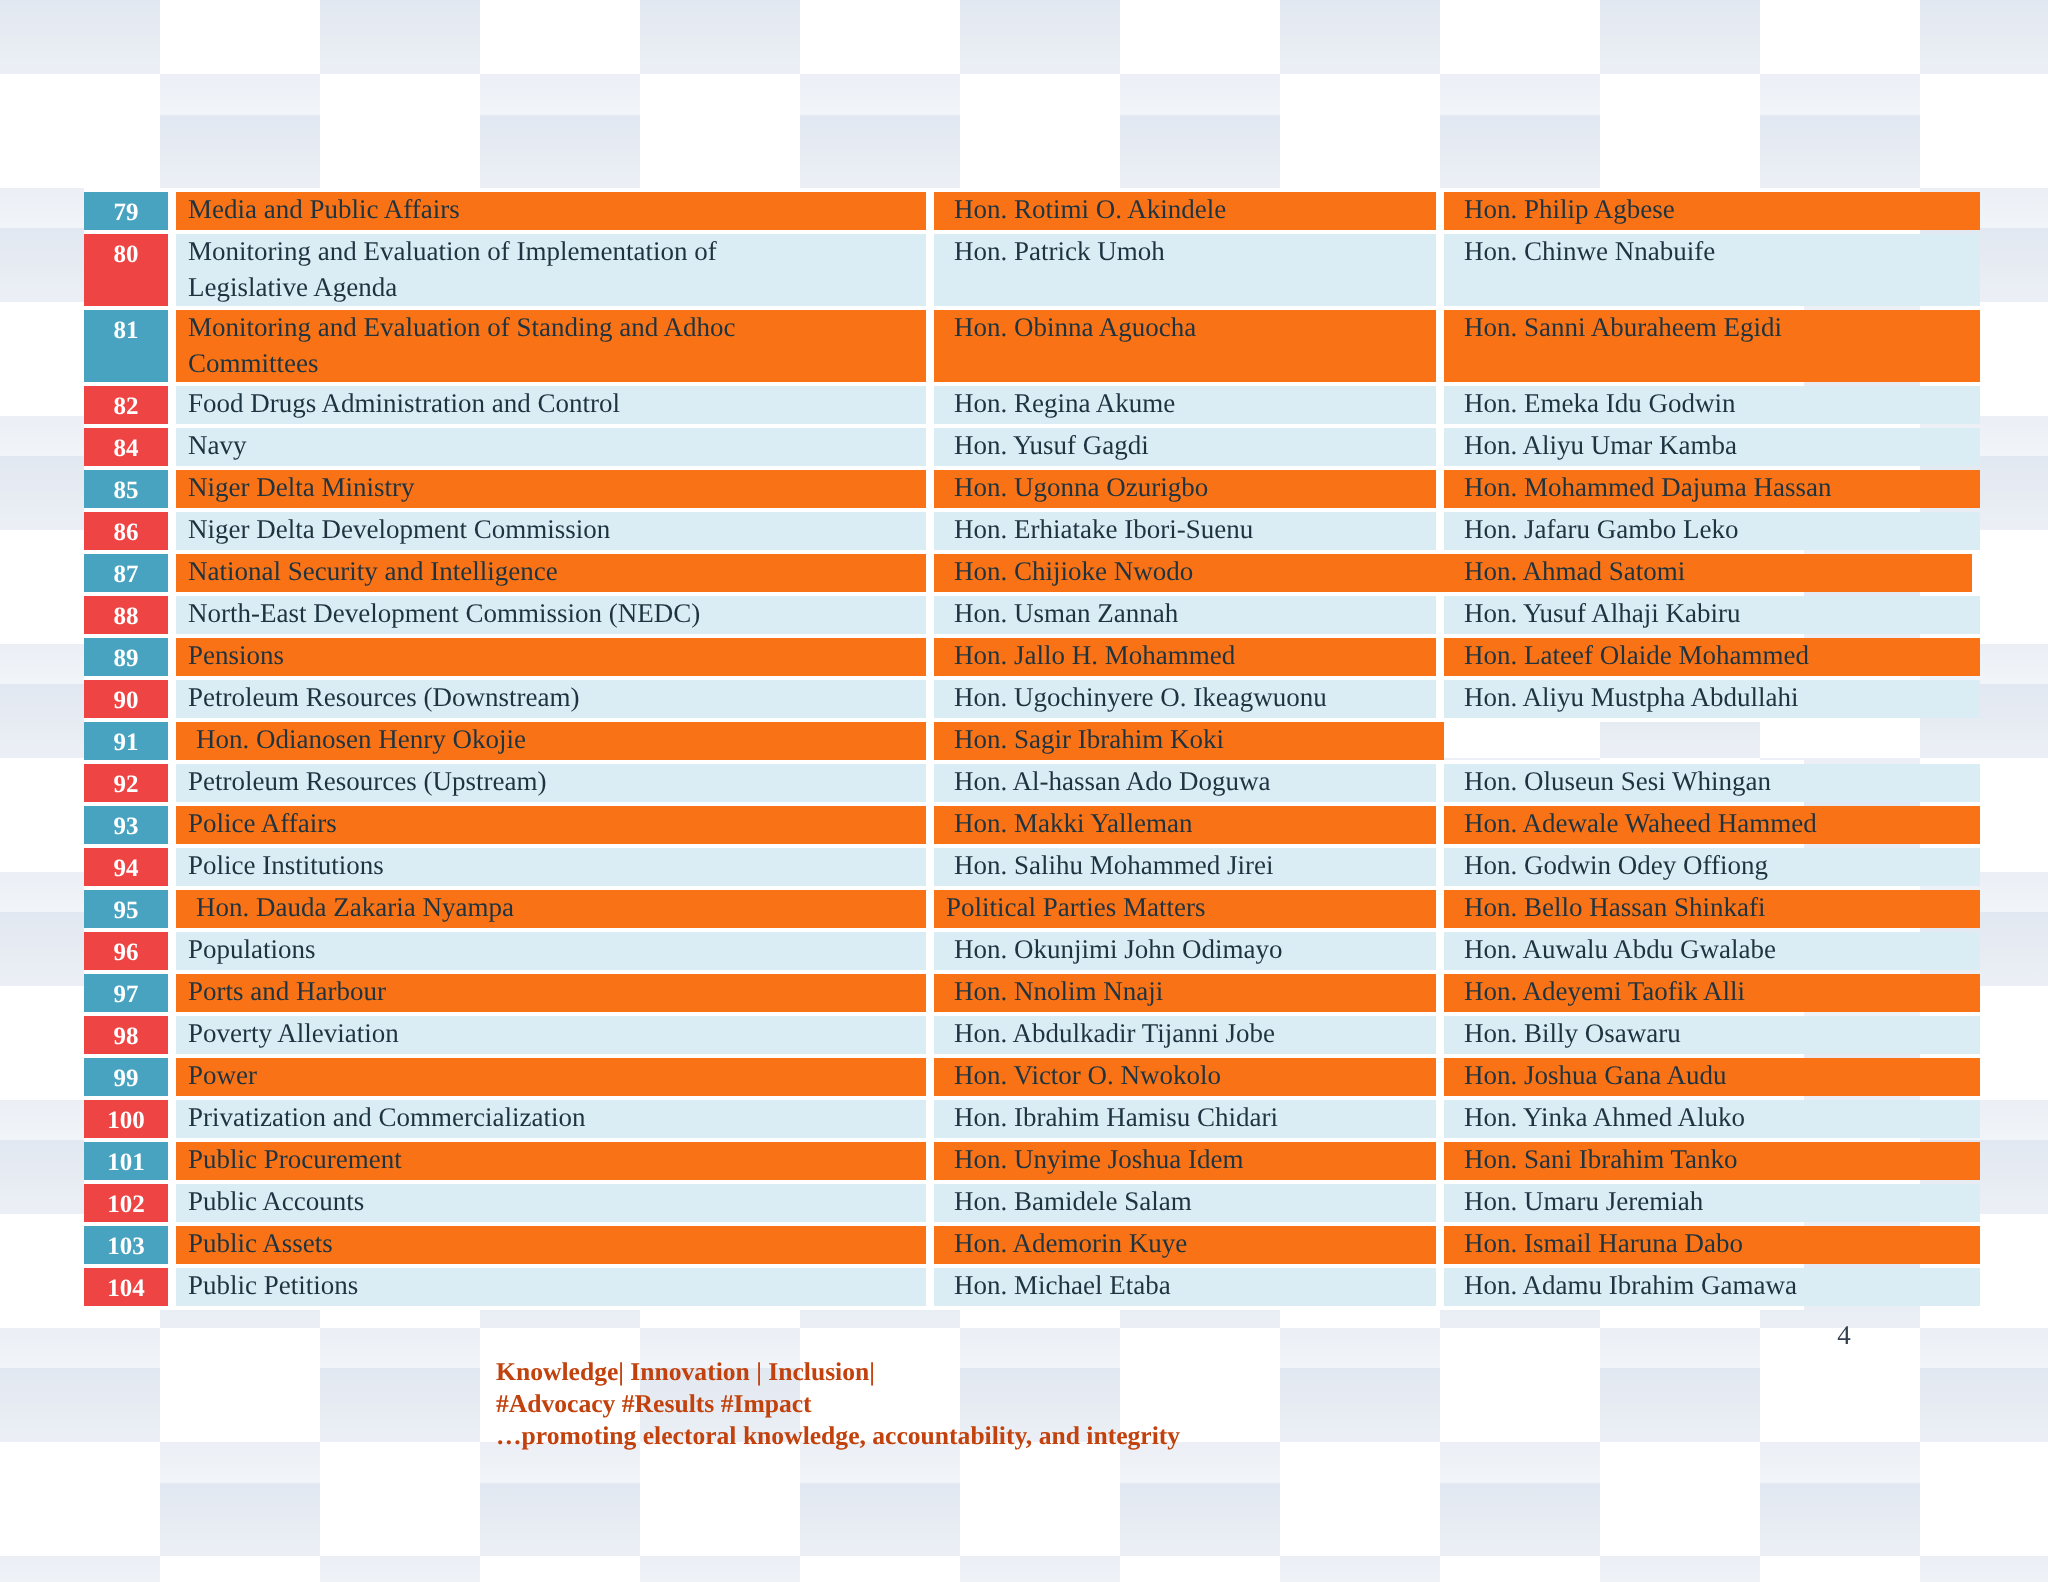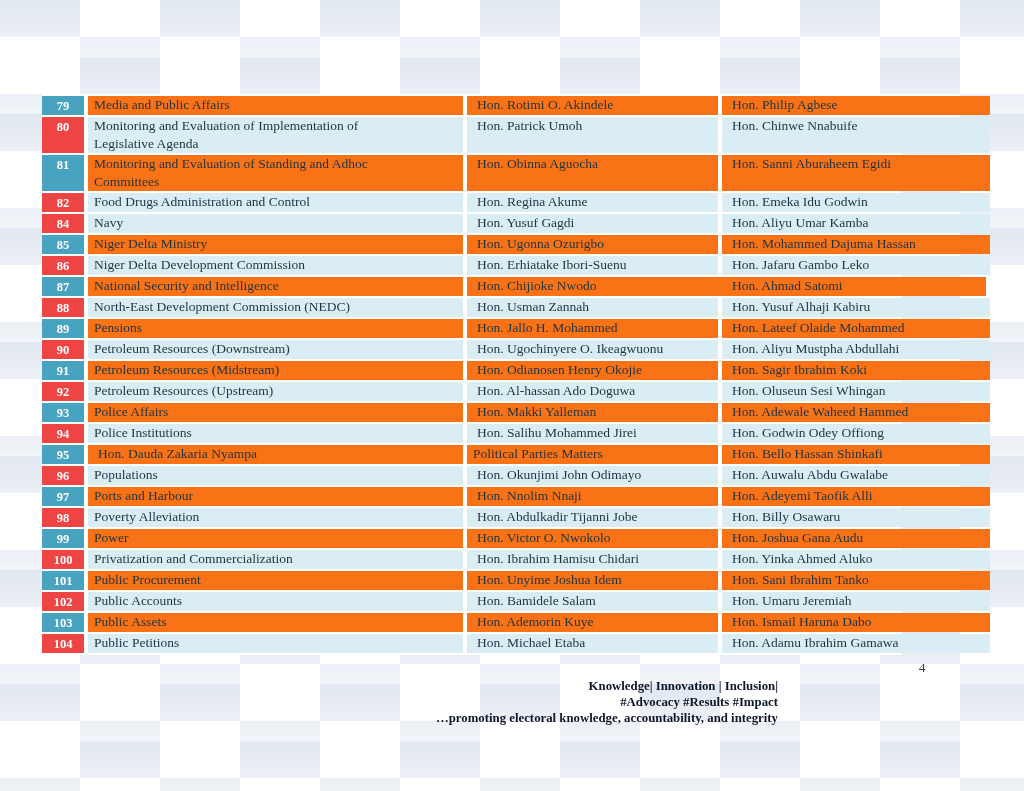--- a/index.html
+++ b/index.html
@@ -58,21 +58,21 @@
   .cell.deputy{ padding:0 12px 0 10px; }
   .shade-a .body-cell{background:#f97316;}
   .shade-b .body-cell{background:#dbedf4;}
 
   .page-number{
     position:absolute;left:906px;top:660px;width:32px;
     font-size:13.5px;color:#33414f;text-align:center;
   }
   .footer{
     position:absolute;left:248px;top:678px;width:530px;
-    text-align:right;color:#0f172a;font-weight:bold;
+    text-align:left;color:#c2410c;font-weight:bold;
     font-size:12.8px;line-height:16px;
   }
 </style>
 </head>
 <body>
 
 <div class="page-bg"></div>
 <div class="bg-soften"></div>
 
 <div class="committee-table">
@@ -139,21 +139,20 @@
       <div class="cell deputy body-cell">Hon. Lateef Olaide Mohammed</div>
     </div>
     <div class="row shade-b">
       <div class="cell num">90</div>
       <div class="cell committee body-cell">Petroleum Resources (Downstream)</div>
       <div class="cell chairman body-cell">Hon. Ugochinyere O. Ikeagwuonu</div>
       <div class="cell deputy body-cell">Hon. Aliyu Mustpha Abdullahi</div>
     </div>
     <div class="row shade-a">
       <div class="cell num">91</div>
-      <div class="cell committee body-cell">Petroleum Resources (Midstream)</div>
       <div class="cell chairman body-cell">Hon. Odianosen Henry Okojie</div>
       <div class="cell deputy body-cell">Hon. Sagir Ibrahim Koki</div>
     </div>
     <div class="row shade-b">
       <div class="cell num">92</div>
       <div class="cell committee body-cell">Petroleum Resources (Upstream)</div>
       <div class="cell chairman body-cell">Hon. Al-hassan Ado Doguwa</div>
       <div class="cell deputy body-cell">Hon. Oluseun Sesi Whingan</div>
     </div>
     <div class="row shade-a">

